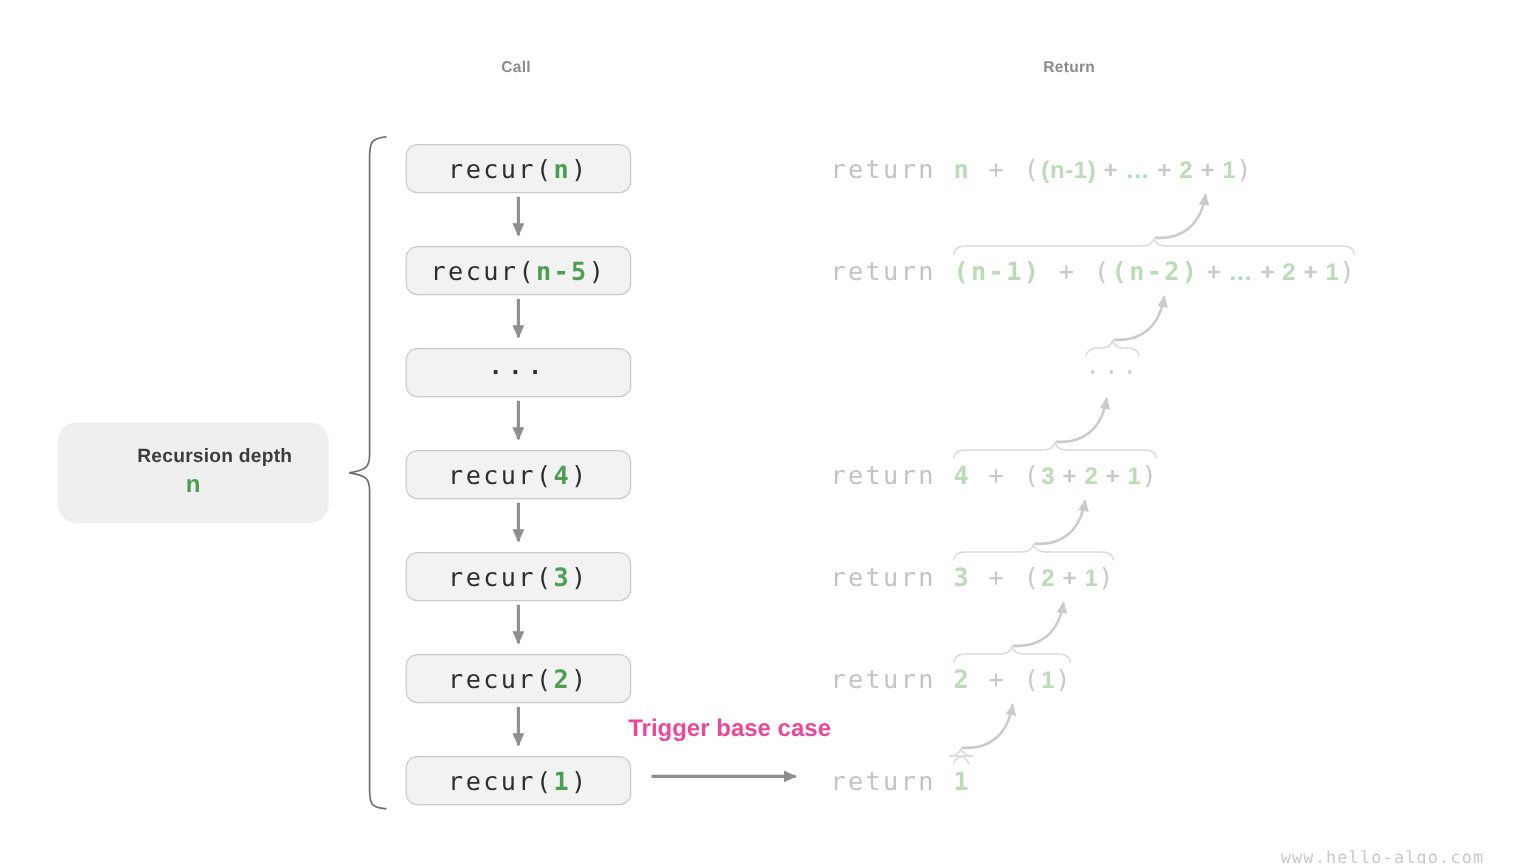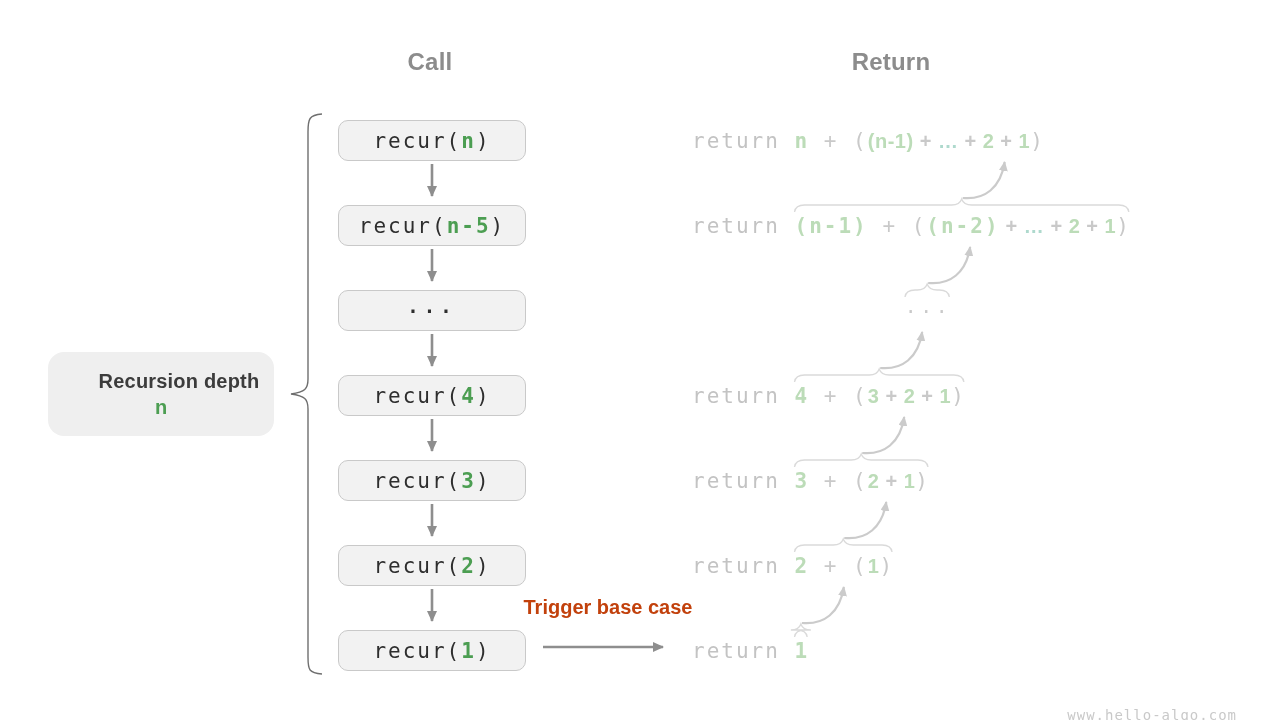--- a/index.html
+++ b/index.html
@@ -1,32 +1,32 @@
 <!DOCTYPE html>
 <html><head>
 <meta charset="utf-8">
 <style>
   html,body{margin:0;padding:0;background:#ffffff;}
   .canvas{position:relative;width:1280px;height:720px;background:#ffffff;overflow:hidden;
           font-family:"Liberation Sans",sans-serif;}
-  .hdr{position:absolute;transform:translateX(-50%);font-weight:bold;font-size:24px;letter-spacing:0.2px;}
+  .hdr{position:absolute;transform:translateX(-50%);font-weight:bold;font-size:13px;letter-spacing:0.2px;}
   .call-box{position:absolute;left:338px;width:188px;height:41px;border-radius:10px;
             display:flex;align-items:center;justify-content:center;box-sizing:border-box;
             border:1.5px solid transparent;font-family:"DejaVu Sans Mono",monospace;
             font-size:21px;letter-spacing:2px;white-space:pre;}
   .ret-line{position:absolute;height:30px;line-height:30px;white-space:pre;font-size:21px;}
   .tok{white-space:pre;}
   .tm{font-family:"DejaVu Sans Mono",monospace;letter-spacing:2px;}
   .ts{font-family:"Liberation Sans",sans-serif;font-weight:bold;letter-spacing:0.5px;font-size:20px;}
   .b{font-weight:bold;}
   .dots{letter-spacing:5px;font-size:19px;}
   .rdots{letter-spacing:4px;font-size:19px;}
   .depth-box{position:absolute;left:48px;top:352px;width:226px;height:84px;border-radius:16px;
              display:flex;flex-direction:column;align-items:center;justify-content:center;gap:3px;}
-  .depth-title{font-size:20px;font-weight:bold;letter-spacing:0.2px;margin-left:36px;}
+  .depth-title{font-size:16px;font-weight:bold;letter-spacing:0.2px;margin-left:36px;}
   .depth-n{font-size:20px;font-weight:bold;}
   .trigger-label{position:absolute;left:608px;top:596px;transform:translateX(-50%);
                  font-weight:bold;font-size:20px;white-space:nowrap;}
   .watermark{position:absolute;right:43px;top:678px;font-family:"DejaVu Sans Mono",monospace;
              font-size:14px;letter-spacing:1px;margin-top:29px;}
   svg.overlay{position:absolute;left:0;top:0;pointer-events:none;}
 </style>
 </head>
 <body>
 
@@ -51,21 +51,21 @@
       <div class="ret-line" style="top: 466px; left: 692px;"><span class="tok tm" style="color: rgb(195, 195, 195);">return </span><span><span class="tok tm b" style="color: rgb(188, 220, 184);">3</span><span class="tok tm" style="color: rgb(201, 201, 201);"> + (</span><span class="tok ts" style="color: rgb(188, 220, 184);">2</span><span class="tok ts" style="color: rgb(201, 201, 201);"> + </span><span class="tok ts" style="color: rgb(188, 220, 184);">1</span><span class="tok tm" style="color: rgb(201, 201, 201);">)</span></span></div>
       <div class="ret-line" style="top: 551px; left: 692px;"><span class="tok tm" style="color: rgb(195, 195, 195);">return </span><span><span class="tok tm b" style="color: rgb(188, 220, 184);">2</span><span class="tok tm" style="color: rgb(201, 201, 201);"> + (</span><span class="tok ts" style="color: rgb(188, 220, 184);">1</span><span class="tok tm" style="color: rgb(201, 201, 201);">)</span></span></div>
       <div class="ret-line" style="top: 636px; left: 692px;"><span class="tok tm" style="color: rgb(195, 195, 195);">return </span><span><span class="tok tm b" style="color: rgb(188, 220, 184);">1</span></span></div>
     </div>
 
   <div class="depth-box" id="depth-box" style="background: rgb(239, 239, 239);">
     <div class="depth-title" id="depth-title" style="color: rgb(60, 60, 60);">Recursion depth</div>
     <div class="depth-n" id="depth-n" style="color: rgb(76, 158, 82);">n</div>
   </div>
 
-  <div class="trigger-label" id="trigger-label" style="color: #c2410c;">Trigger base case</div>
+  <div class="trigger-label" id="trigger-label" style="color: #ec4899;">Trigger base case</div>
 
   <div class="watermark" id="watermark" style="color: rgb(201, 201, 201);">www.hello-algo.com</div>
 
   <svg class="overlay" id="overlay" width="1280" height="720" viewBox="0 0 1280 720">
       <defs>
         <marker id="ah-dark" viewBox="0 0 11 10" refX="10" refY="5" markerWidth="11" markerHeight="10" markerUnits="userSpaceOnUse" orient="auto">
           <path d="M0 0 L11 5 L0 10 Z" fill="#8e8e8e"></path>
         </marker>
         <marker id="ah-light" viewBox="0 0 10 9" refX="9" refY="4.5" markerWidth="10" markerHeight="9" markerUnits="userSpaceOnUse" orient="auto">
           <path d="M0 0 L10 4.5 L0 9 Z" fill="#cbcbcb"></path>

